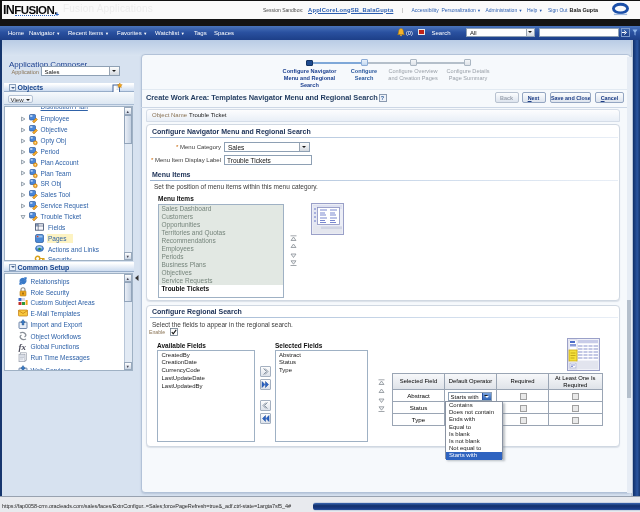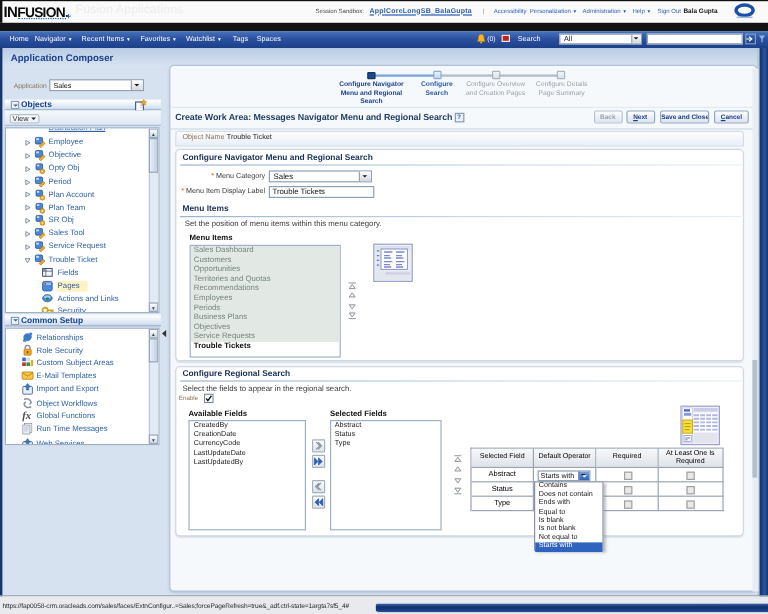--- a/index.html
+++ b/index.html
@@ -77,21 +77,21 @@
   </svg>
 <svg style="left:631.5px;top:28.5px" width="6" height="7" viewBox="0 0 6 7">
     <path d="M0.5 0.5 L5.5 0.5 L3.5 3.5 L3.5 6.5 L2.5 6 L2.5 3.5 Z" fill="#8fb4e8"></path>
   </svg>
 
 <div class="a" style="left:0;top:40px;width:640px;height:457px;background:#d7e2f0"></div>
 <div class="a" style="left:0;top:40px;width:640px;height:16px;background:linear-gradient(#b9cce5,#d9e4f1)"></div>
 <div class="a" style="left:0;top:40px;width:2px;height:461px;background:#16366e"></div>
 <div class="a" style="left:631px;top:40px;width:2px;height:457px;background:#b9c6d8"></div>
 <div class="a" style="left:633px;top:40px;width:7px;height:470px;background:linear-gradient(90deg,#10306a,#2a55a0 60%,#16366e)"></div>
-<div class="a" style="left:9px;top:44px;font-size:8px;font-weight:bold;color:#1b3f8f">Application Composer</div>
+<div class="a" style="left:9px;top:60px;font-size:8px;font-weight:normal;color:#1b3f8f">Application Composer</div>
 
 <div class="a" style="left:11.5px;top:68.5px;font-size:5.6px;color:#8a7354">Application</div>
 <div class="combo" style="left:40.5px;top:66px;width:79px;height:9.5px">
     <span style="position:absolute;left:3px;top:1.5px;font-size:6px;color:#111">Sales</span>
     <span class="dd"></span>
   </div>
 <div class="acc" style="left:3.5px;top:82.5px;width:130px;height:9.5px"></div>
 <div class="disc" style="left:8.5px;top:84px"></div>
 <div class="a hdrblue bold" style="left:17.5px;top:84px;font-size:7px">Objects</div>
 <svg style="left:111.5px;top:83px" width="10" height="10" viewBox="0 0 10 10">
@@ -296,21 +296,21 @@
 <div class="a" style="left:305.5px;top:59.5px;width:7px;height:6.5px;background:#1d4a8f;border:1px solid #143463;border-radius:1px"></div>
 <div class="a" style="left:360.5px;top:59px;width:7px;height:6.5px;background:linear-gradient(#e8f1fb,#c2d8f0);border:1px solid #8cacd6;border-radius:1px"></div>
 <div class="a" style="left:409.5px;top:59px;width:7px;height:6.5px;background:linear-gradient(#f4f6f8,#dde2e8);border:1px solid #aab6c2;border-radius:1px"></div>
 <div class="a" style="left:464px;top:59px;width:7px;height:6.5px;background:linear-gradient(#f4f6f8,#dde2e8);border:1px solid #aab6c2;border-radius:1px"></div>
 <div class="a bold" style="left:277px;top:67.5px;width:65px;text-align:center;font-size:5.6px;line-height:7px;color:#1b3f8f">Configure Navigator<br>Menu and Regional<br>Search</div>
 <div class="a bold" style="left:341px;top:67.5px;width:46px;text-align:center;font-size:5.6px;line-height:7px;color:#2c5a9e">Configure<br>Search</div>
 <div class="a" style="left:381px;top:67.5px;width:64px;text-align:center;font-size:5.6px;line-height:7px;color:#9aa1a9">Configure Overview<br>and Creation Pages</div>
 <div class="a" style="left:438px;top:67.5px;width:60px;text-align:center;font-size:5.6px;line-height:7px;color:#9aa1a9">Configure Details<br>Page Summary</div>
 
 <div class="a" style="left:141.5px;top:89px;width:489px;height:1px;background:#e2eaf2"></div>
-<div class="a" style="left:146px;top:93px;font-size:7.4px;font-weight:bold;color:#1f3a5f;white-space:nowrap;letter-spacing:-0.05px">Create Work Area: Messages Navigator Menu and Regional Search</div>
+<div class="a" style="left:146px;top:93px;font-size:7.4px;font-weight:bold;color:#1f3a5f;white-space:nowrap;letter-spacing:-0.05px">Create Work Area: Templates Navigator Menu and Regional Search</div>
 <div class="a" style="left:378.5px;top:94px;width:8px;height:8px;background:#eef2f8;border:1px solid #8a9ab0;font-size:5.5px;line-height:7px;text-align:center;color:#2a5a9a;font-weight:bold">?</div>
 <div class="btn" style="left:494.5px;top:91.5px;width:24px;height:11px;line-height:10px;color:#9aa2ae;border-color:#b8c2d0">Back</div>
 <div class="btn" style="left:521.5px;top:91.5px;width:24px;height:11px;line-height:10px"><u>N</u>ext</div>
 <div class="btn" style="left:550px;top:91.5px;width:41px;height:11px;line-height:10px">Save and Close</div>
 <div class="btn" style="left:595px;top:91.5px;width:29px;height:11px;line-height:10px"><u>C</u>ancel</div>
 <div class="a" style="left:141px;top:106.5px;width:490px;height:1px;background:#ccd7e6"></div>
 <div class="a" style="left:146px;top:108.5px;width:474px;height:13.5px;background:linear-gradient(#fdfdfe,#e9eff7);border:1px solid #d5dde8;border-radius:3px 3px 0 0"></div>
 <div class="a" style="left:152px;top:112px;font-size:6px;color:#8a7354">Object Name</div>
 <div class="a" style="left:189px;top:112px;font-size:6px;color:#222">Trouble Ticket</div>
 

